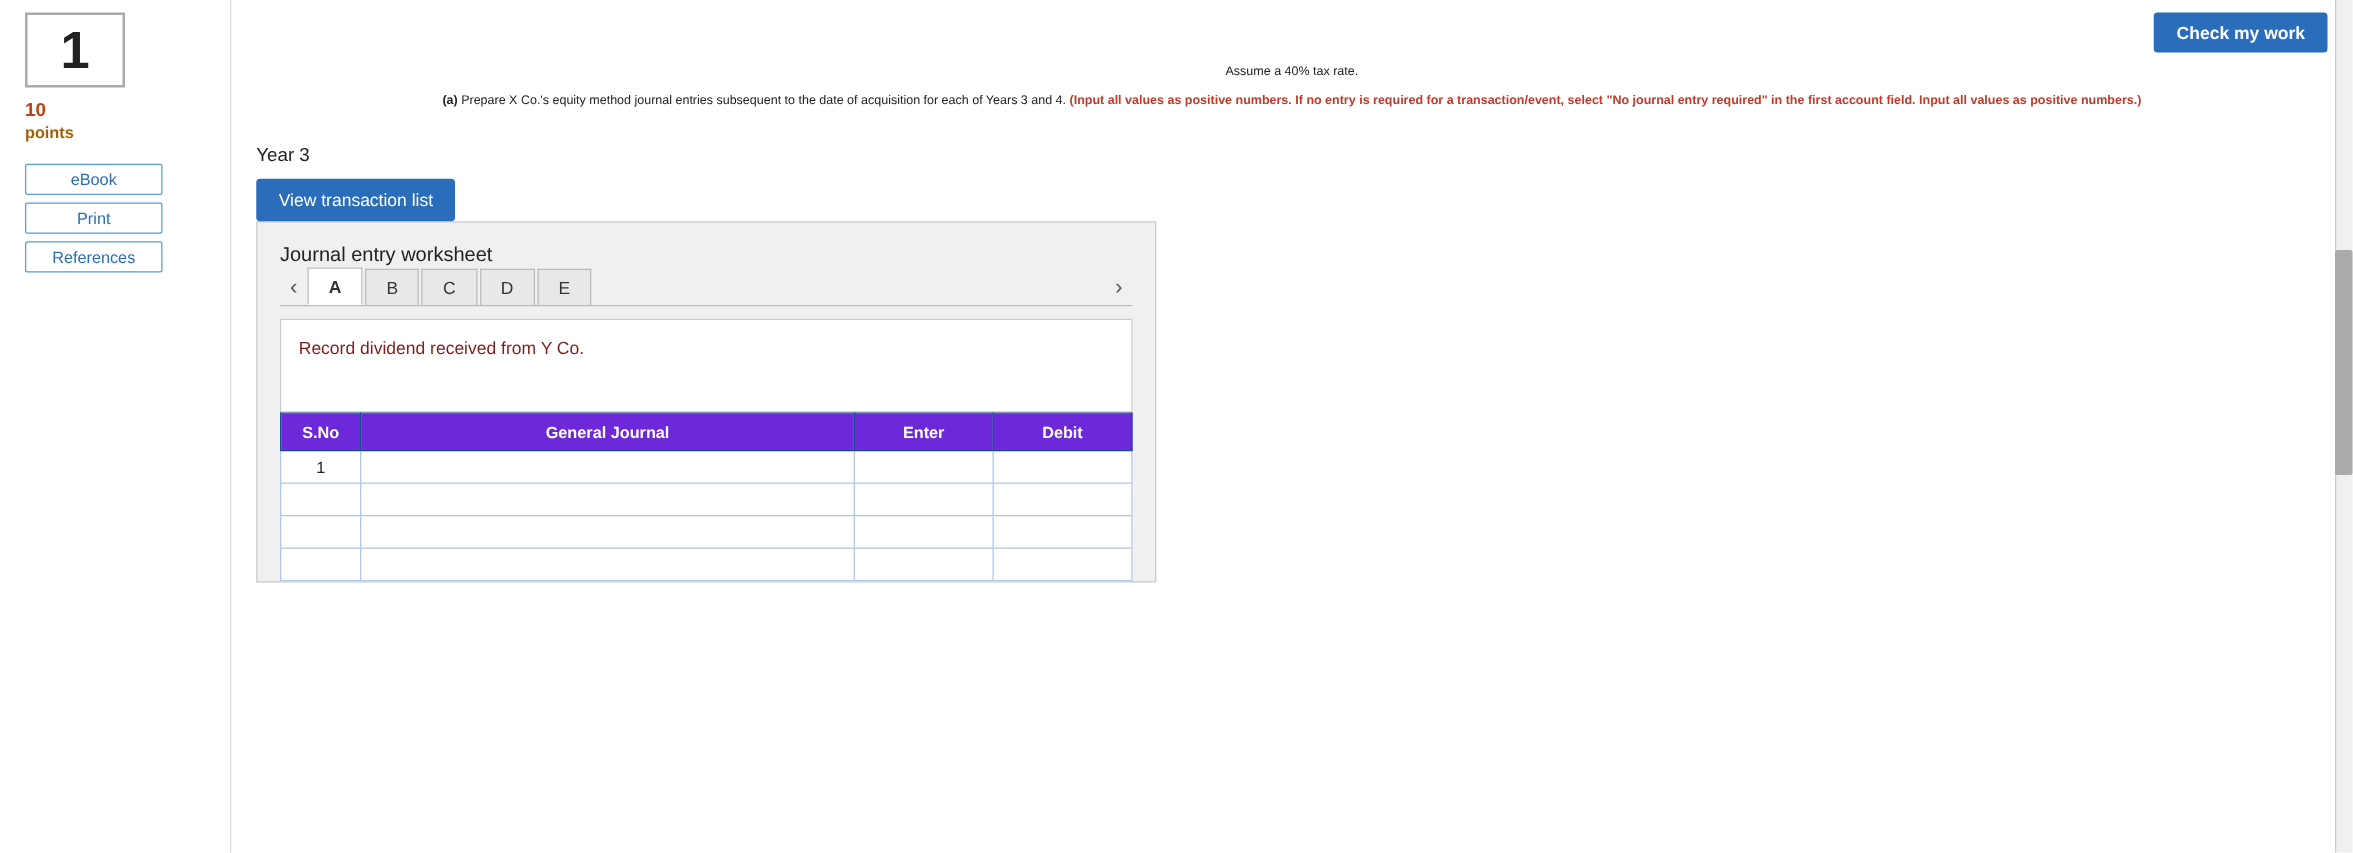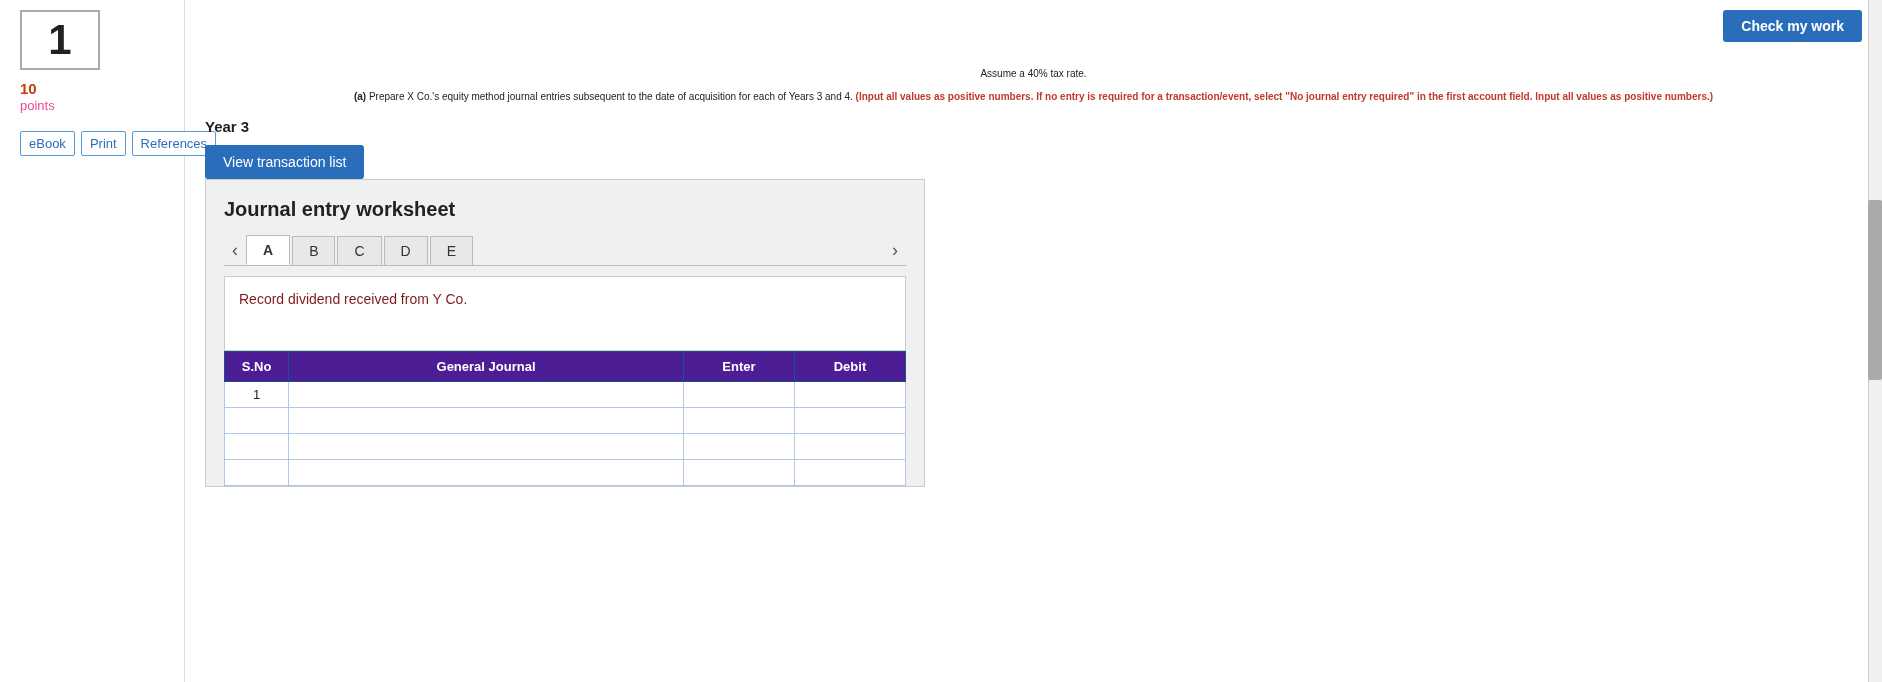--- a/index.html
+++ b/index.html
@@ -36,25 +36,26 @@
       font-weight: bold;
       margin-bottom: 10px;
     }
     .points-number {
       font-size: 15px;
       font-weight: bold;
       color: #c2410c;
     }
     .points-word {
       font-size: 13px;
-      color: #ec4899;
+      color: #a16207;
+      font-weight: bold;
     }
     .sidebar-buttons {
       display: flex;
-      flex-direction: row;
+      flex-direction: column;
       gap: 6px;
       margin-top: 18px;
       width: 100%;
     }
     .sidebar-btn {
       border: 1px solid #5b9bd5;
       background: #fff;
       color: #2a6ebb;
       padding: 4px 8px;
       font-size: 13px;
@@ -65,21 +66,21 @@
     }
 
     .main-content {
       flex: 1;
       padding: 10px 20px 20px 20px;
       overflow-y: auto;
     }
     .top-bar {
       display: flex;
       justify-content: flex-end;
-      margin-bottom: 24px;
+      margin-bottom: 8px;
     }
     .check-work-btn {
       background: #2a6ebb;
       color: #fff;
       border: none;
       padding: 8px 18px;
       font-size: 14px;
       font-weight: bold;
       cursor: pointer;
       border-radius: 3px;
@@ -91,43 +92,42 @@
       margin-bottom: 8px;
       line-height: 1.5;
       text-align: center;
     }
     .instruction-red {
       color: #c0392b;
       font-weight: bold;
     }
     .year-label {
       font-size: 15px;
-      font-weight: bold;
-      margin: 14px 0 10px 0;
+      font-weight: normal;
+      margin: 28px 0 10px 0;
     }
     .view-transaction-btn {
       background: #2a6ebb;
       color: #fff;
       border: none;
       padding: 9px 18px;
       font-size: 14px;
       cursor: pointer;
       border-radius: 3px;
     }
 
     .worksheet-container {
       background: #f0f0f0;
       border: 1px solid #ccc;
       padding: 18px 18px 0 18px;
       max-width: 720px;
     }
     .worksheet-title {
-      font-size: 20px;
-      font-weight: bold;
-      margin-bottom: 14px;
+      font-size: 16px;
+      font-weight: normal;
     }
     .tabs-row {
       display: flex;
       align-items: center;
       border-bottom: 1px solid #bbb;
       margin-bottom: 0;
     }
     .tab-arrow {
       background: none;
       border: none;
@@ -166,21 +166,21 @@
       color: #2a6ebb;
       font-size: 13px;
       margin: 8px 0 6px 0;
     }
     .journal-table {
       width: 100%;
       border-collapse: collapse;
       margin-bottom: 0;
     }
     .journal-table th {
-      background: #4c1d95;
+      background: #6d28d9;
       color: #fff;
       text-align: center;
       padding: 7px 6px;
       font-size: 13px;
       border: 1px solid #1a4e8a;
     }
     .journal-table td {
       border: 1px solid #b0c8e8;
       padding: 5px 6px;
       font-size: 13px;

